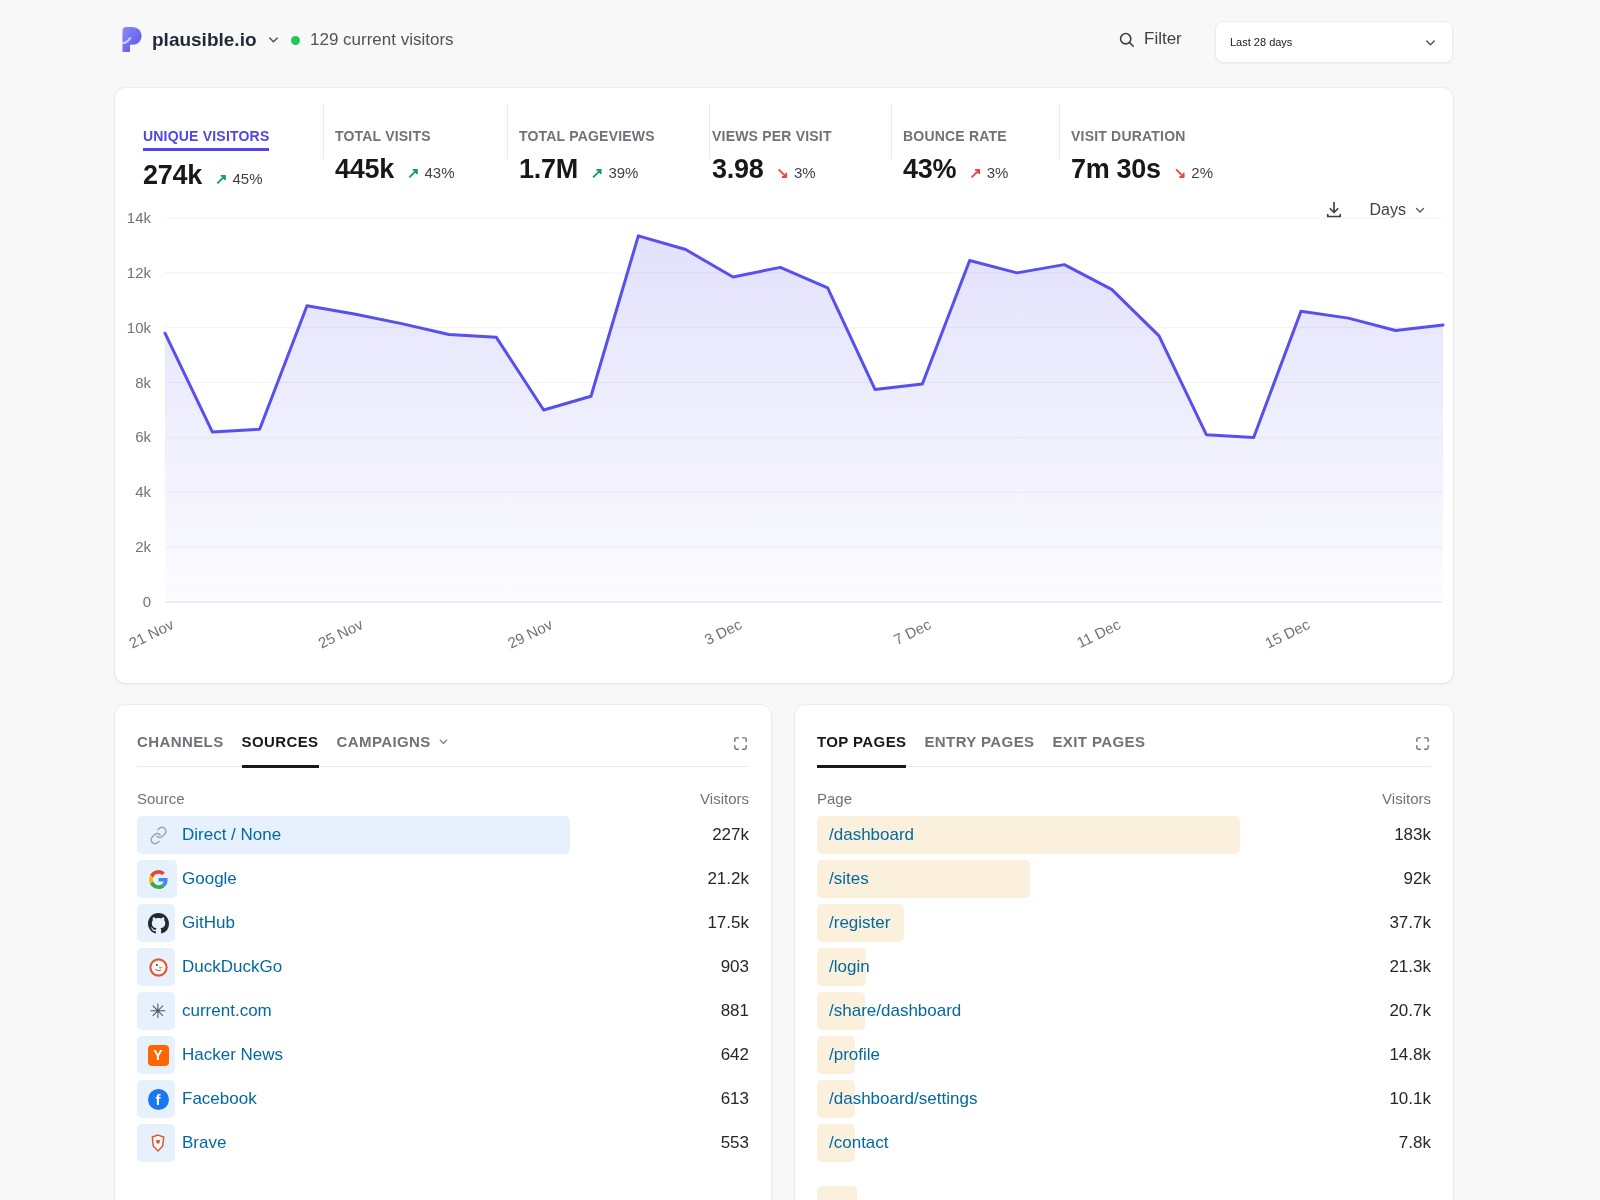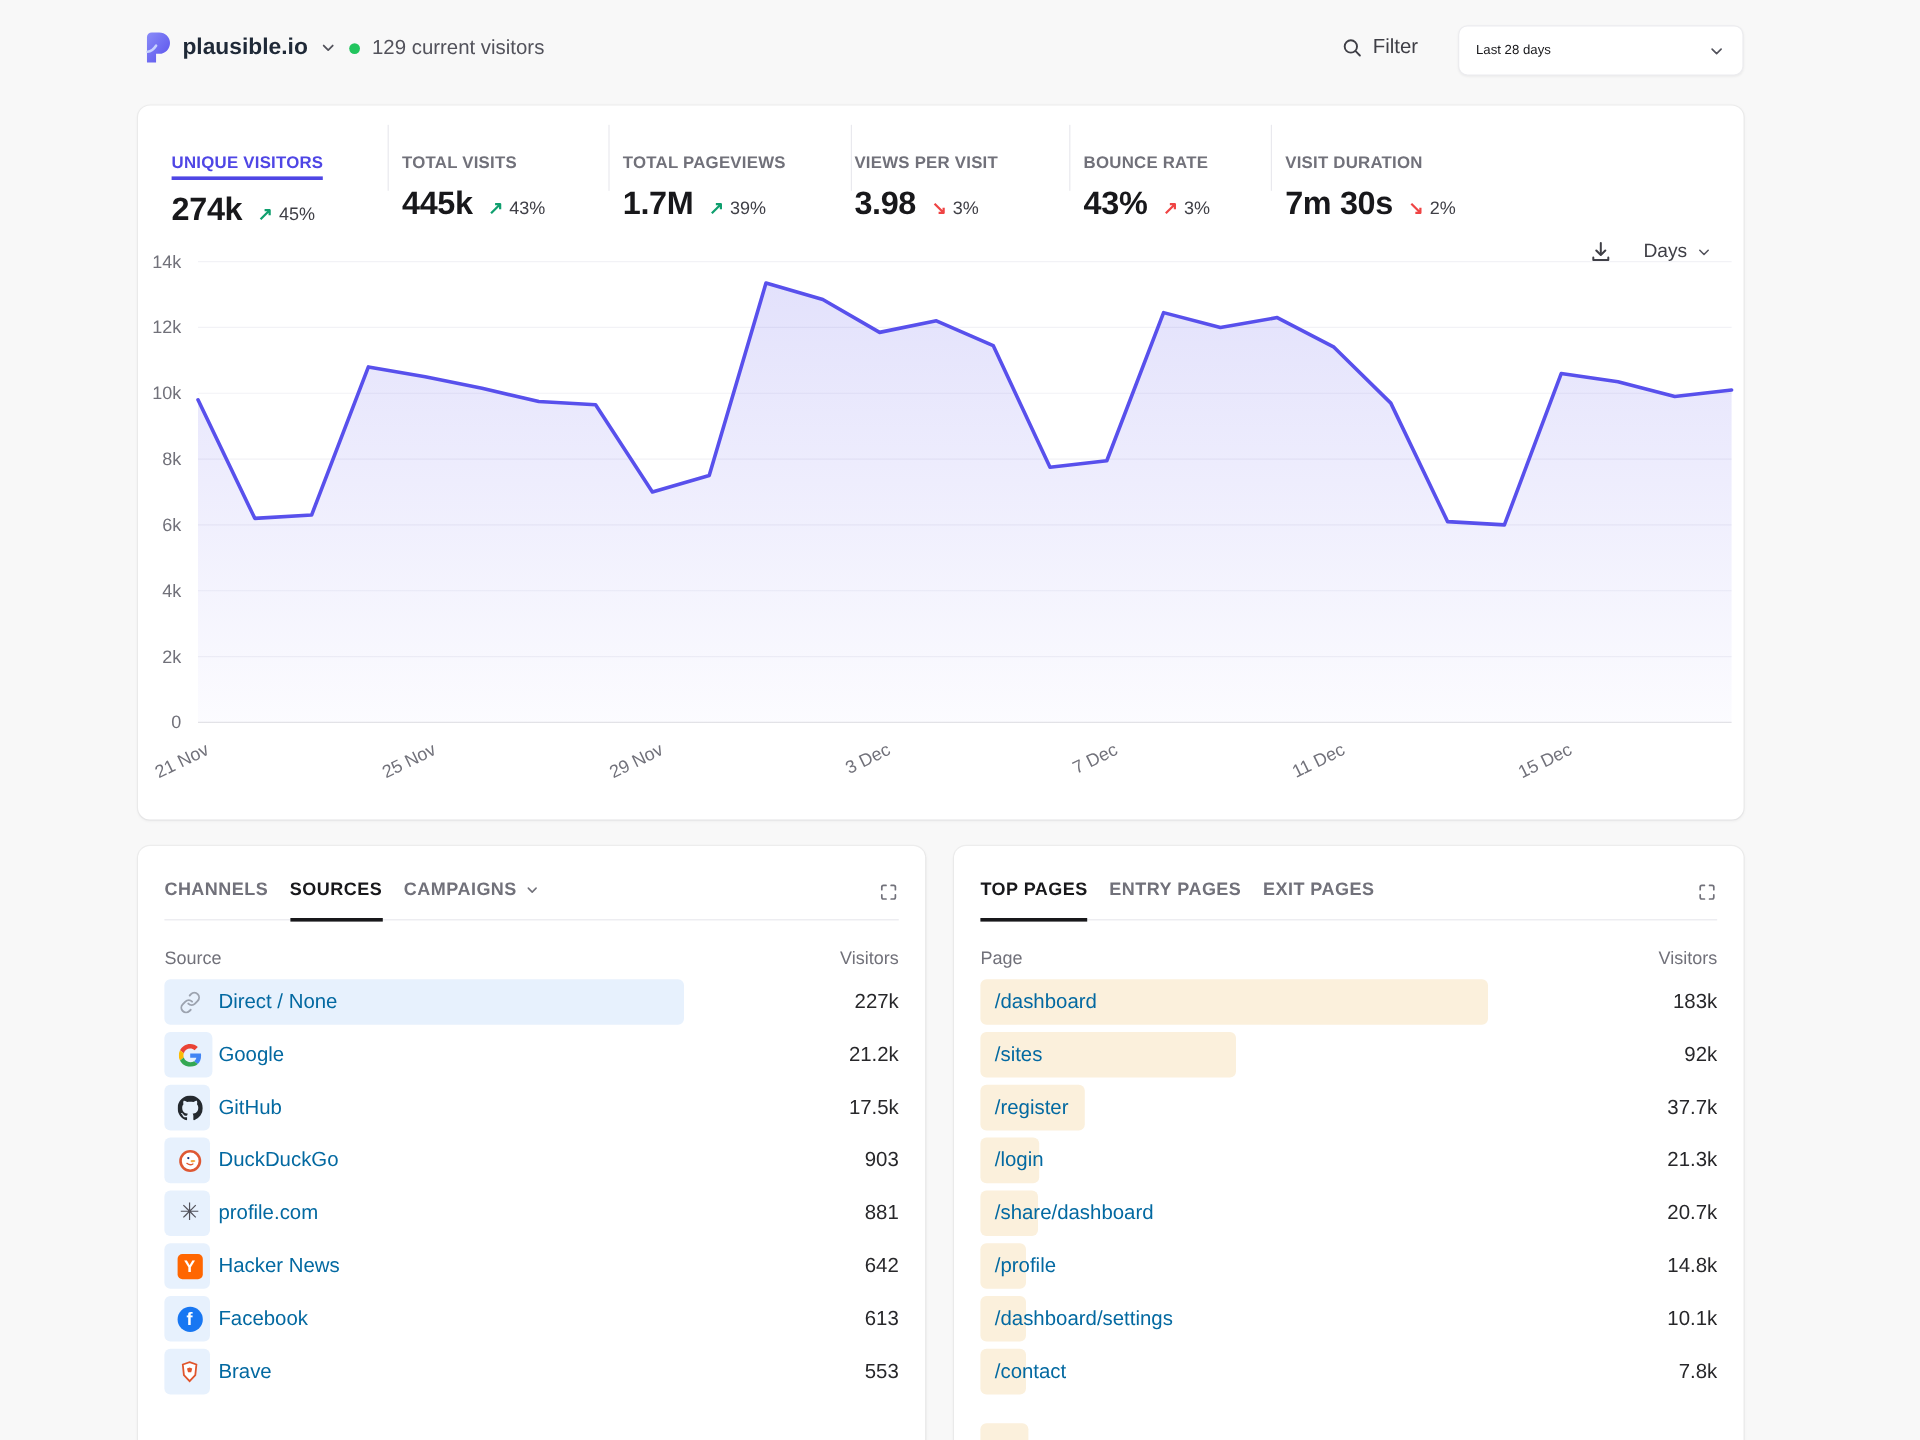--- a/index.html
+++ b/index.html
@@ -291,21 +291,21 @@
           <span class="row-label">DuckDuckGo</span>
         </div>
         <span class="row-value">903</span>
       </div>
       <div class="list-row">
         <div class="row-bar" style="background: rgb(231, 241, 253); width: 38px;"></div>
         <div class="row-main">
           <span class="icon-box">
             <span class="oa-icon">✳</span>
           </span>
-          <span class="row-label">profile.com</span>
+          <span class="row-label">current.com</span>
         </div>
         <span class="row-value">881</span>
       </div>
       <div class="list-row">
         <div class="row-bar" style="background: rgb(231, 241, 253); width: 38px;"></div>
         <div class="row-main">
           <span class="icon-box">
             <span class="hn-icon">Y</span>
           </span>
           <span class="row-label">Hacker News</span>

